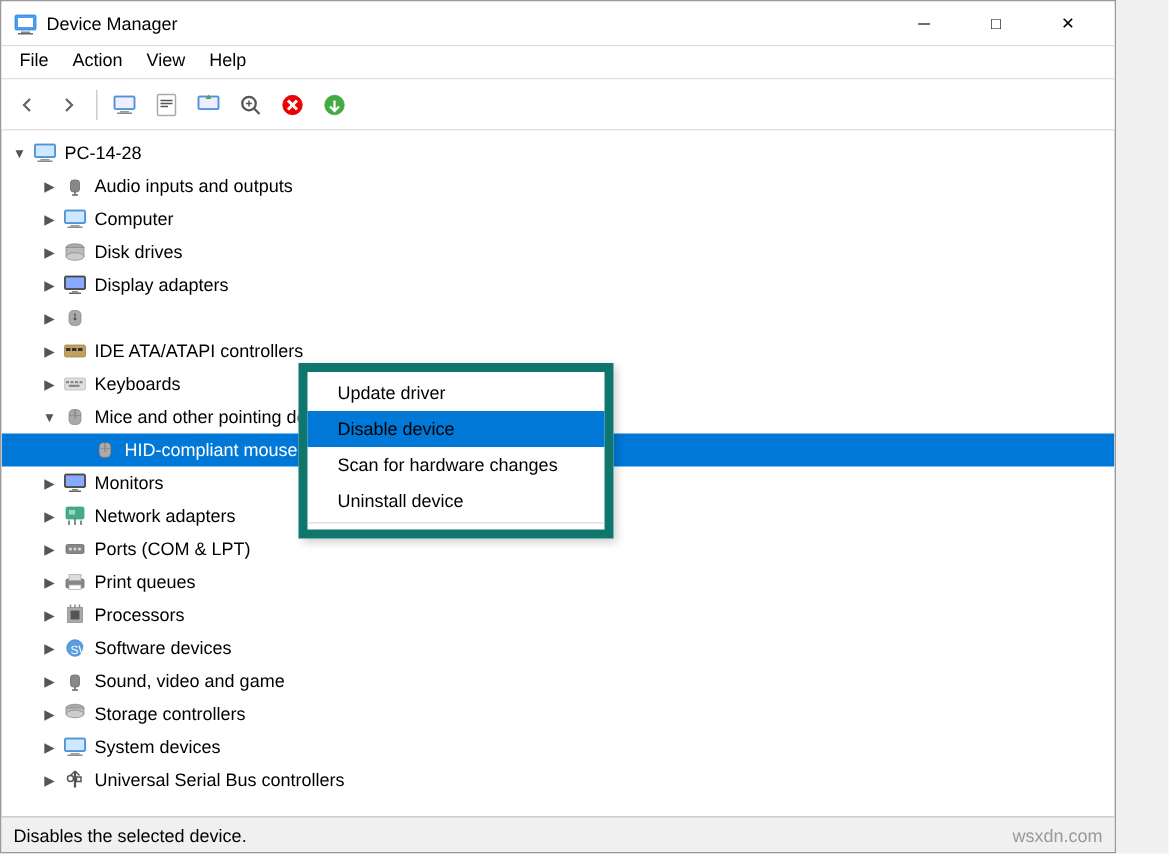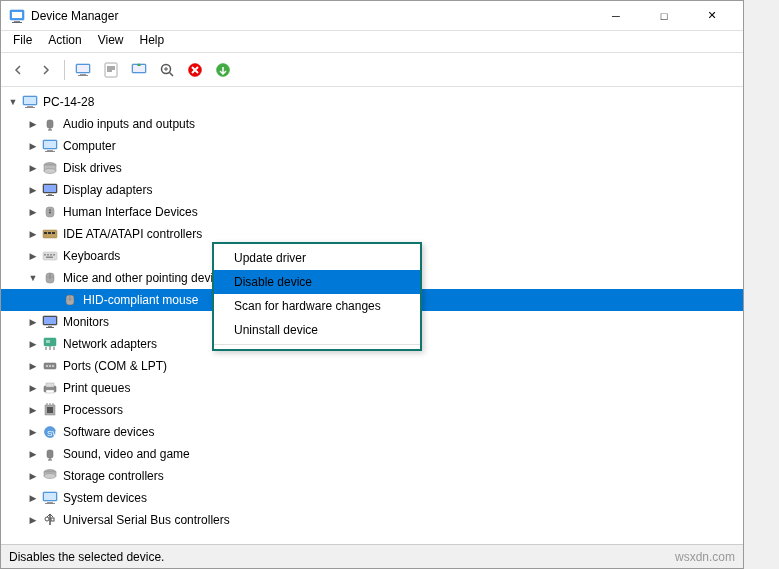--- a/index.html
+++ b/index.html
@@ -161,24 +161,24 @@
 
     
     .indent-0 { padding-left: 4px; }
     .indent-1 { padding-left: 24px; }
     .indent-2 { padding-left: 44px; }
 
     
     .context-menu {
       position: absolute;
       top: 155px;
-      left: 211px;
+      left: 198px;
       width: 210px;
       background: #ffffff;
-      border: 2px solid #0f766e;
+      border: 6px solid #0f766e;
       box-shadow: 2px 2px 6px rgba(0,0,0,0.2);
       z-index: 100;
       padding: 2px 0;
     }
     .ctx-item {
       padding: 5px 20px;
       cursor: pointer;
       font-size: 12px;
       color: #000;
       white-space: nowrap;
@@ -370,21 +370,20 @@
 
       <div class="tree-item indent-1">
         <span class="tree-expander">▶</span>
         <span class="tree-icon">
           <svg width="16" height="16" viewBox="0 0 16 16">
               <rect x="4" y="3" width="8" height="10" rx="3" fill="#aaa" stroke="#888" stroke-width="0.5"></rect>
               <line x1="8" y1="5" x2="8" y2="7" stroke="#555" stroke-width="1"></line>
               <circle cx="8" cy="8.5" r="1" fill="#555"></circle>
             </svg>
         </span>
-        <span class="tree-label">Human Interface Devices</span>
       </div>
 
       <div class="tree-item indent-1">
         <span class="tree-expander">▶</span>
         <span class="tree-icon">
           <svg width="16" height="16" viewBox="0 0 16 16">
               <rect x="1" y="4" width="14" height="8" rx="1" fill="#c0a060" stroke="#a08040" stroke-width="0.5"></rect>
               <rect x="2" y="6" width="3" height="2" fill="#333"></rect>
               <rect x="6" y="6" width="3" height="2" fill="#333"></rect>
               <rect x="10" y="6" width="3" height="2" fill="#333"></rect>

